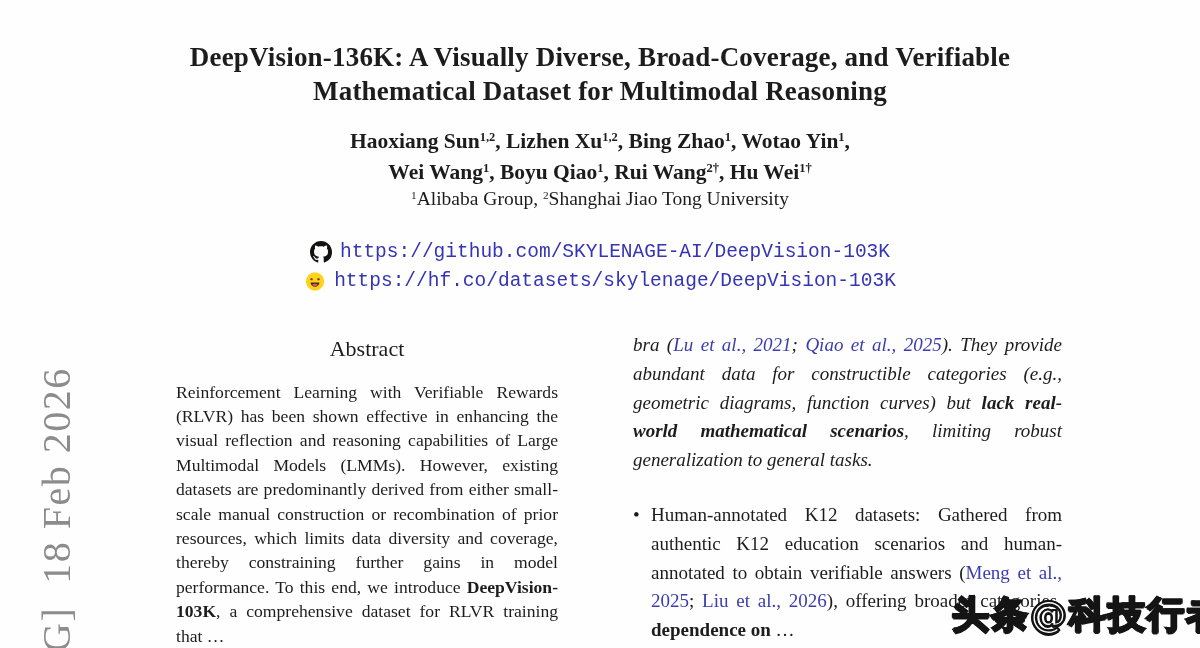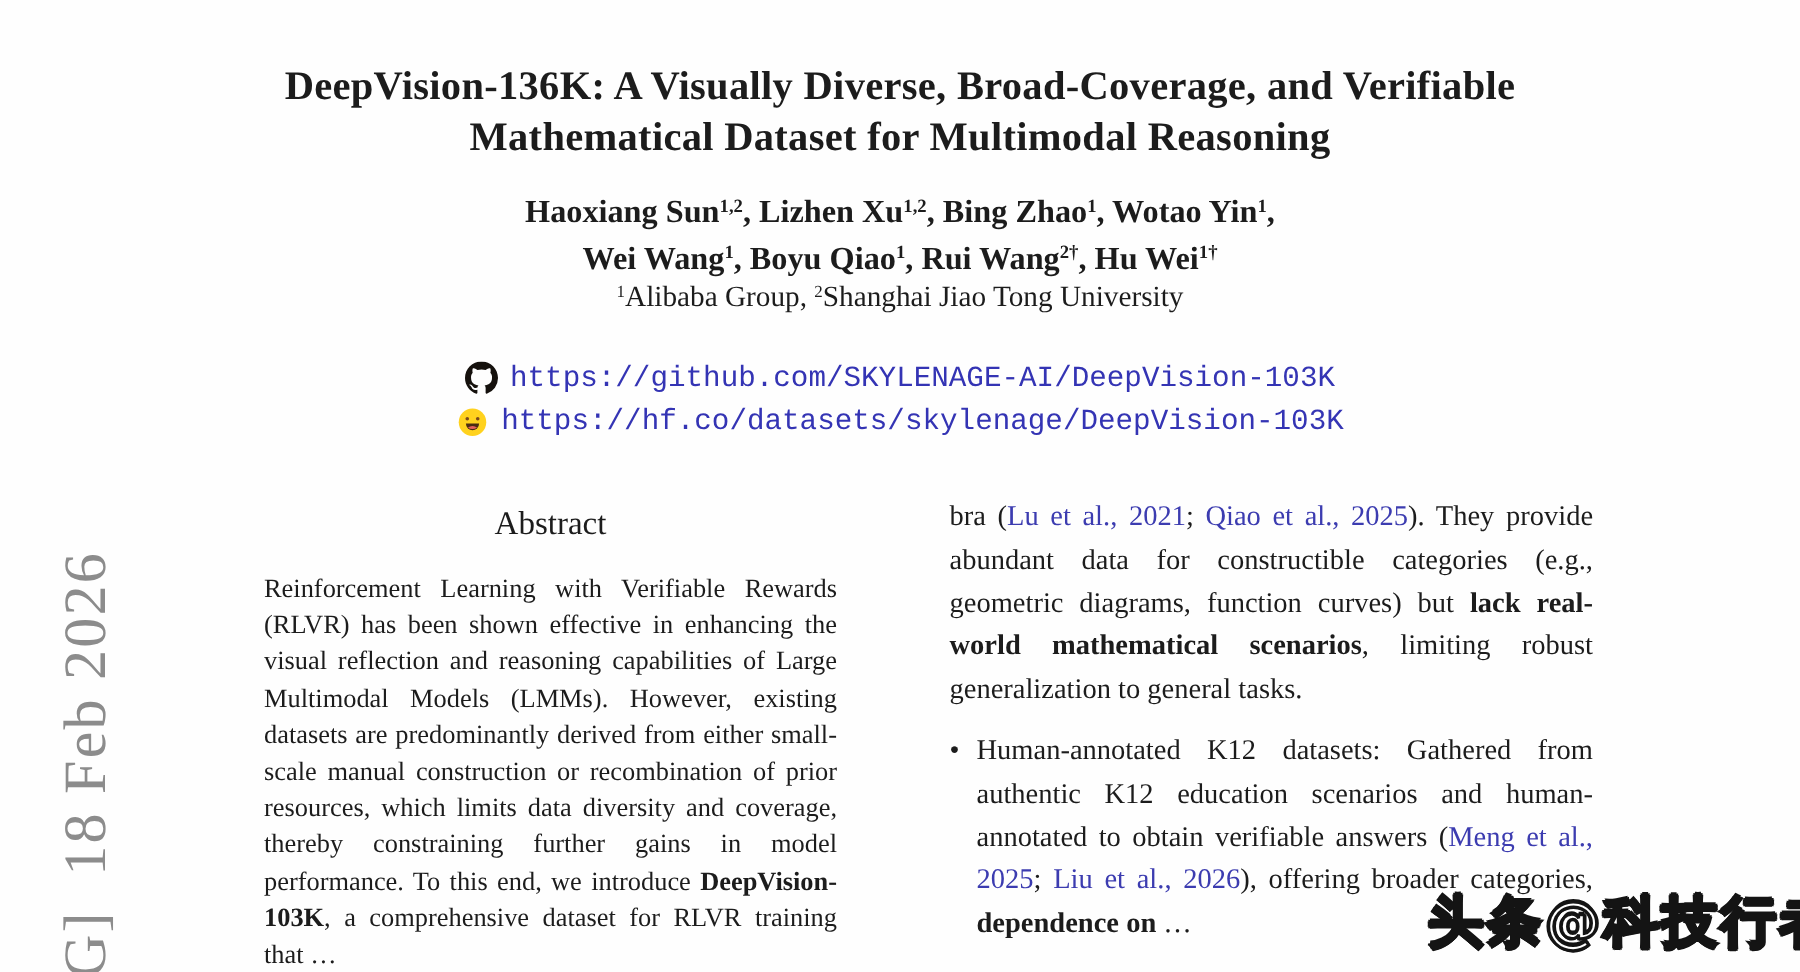--- a/index.html
+++ b/index.html
@@ -63,21 +63,21 @@
     margin:0 0 12px 0;
     text-align:center;font-weight:normal;font-size:22px;line-height:26px;
   }
   .abstract-body{
     font-size:17.6px;line-height:24.4px;text-align:justify;
   }
   .col-right{
     position:absolute;left:633px;top:331px;width:429px;
     font-size:19px;line-height:28.8px;text-align:justify;
   }
-  .col-right .para{margin:0 0 12px 0;}
+  .col-right .para{margin:0 0 26px 0;font-style:italic;}
   .bullet-item{position:relative;padding-left:18px;}
   .bullet-marker{position:absolute;left:0;top:0;}
   .seg-b{font-weight:bold;}
   .seg-c{color:var(--cite);}
   
   .arxiv-stamp{
     position:absolute;left:33px;top:652px;
     transform:rotate(-90deg);
     transform-origin:0 0;
     white-space:pre;

